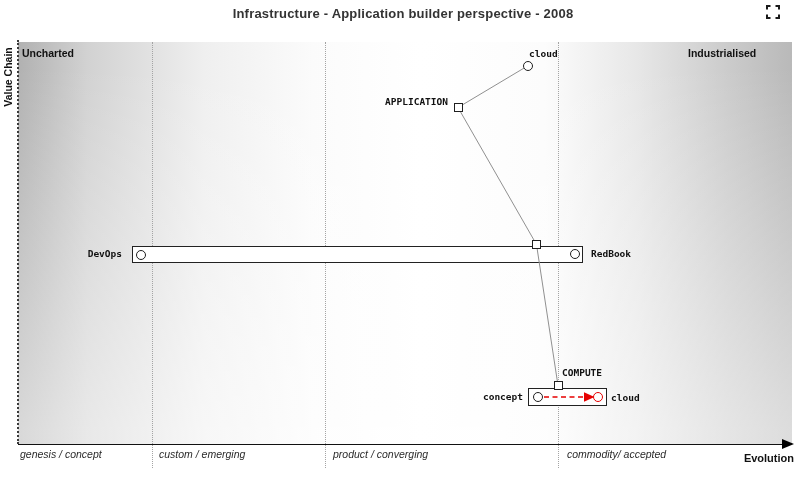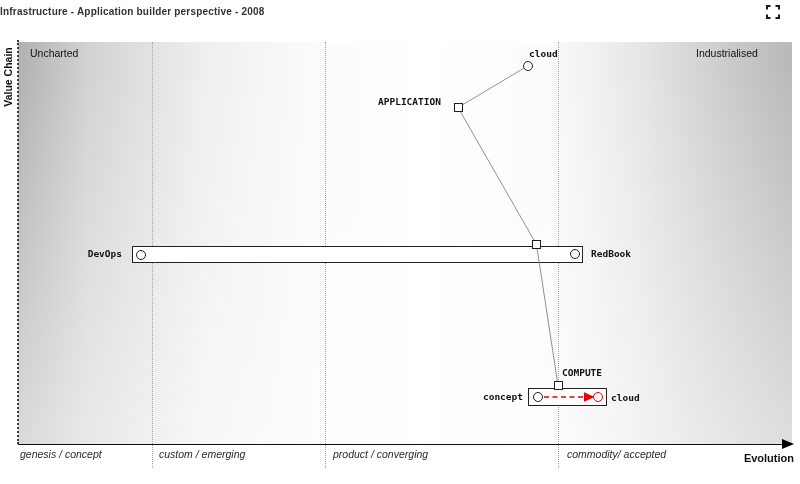--- a/index.html
+++ b/index.html
@@ -3,22 +3,22 @@
 <meta charset="utf-8">
 <style>
   * { margin:0; padding:0; box-sizing:border-box; }
   html,body { background:#fff; }
   .page {
     position:relative; width:800px; height:484px; background:#fff;
     font-family:"Liberation Sans", sans-serif; overflow:hidden;
   }
   
   .title {
-    position:absolute; left:0; right:0; top:6px; 
-    font-size:10px; font-weight:600; color:#333; letter-spacing:0.2px;
+    position:absolute; left:6px; right:0; top:6px; text-align:center;
+    font-size:13px; font-weight:600; color:#333; letter-spacing:0.2px;
   }
   .fullscreen-btn {
     position:absolute; left:764px; top:4px; width:18px; height:18px;
     background:none; border:none; cursor:pointer; padding:1px;
   }
   
   .map-bg {
     position:absolute; left:18px; top:42px; width:774px; height:402px;
     background:
       linear-gradient(to bottom, rgba(255,255,255,0) 6%, rgba(255,255,255,0.5) 96%),
@@ -46,21 +46,21 @@
   .y-axis-label {
     position:absolute; left:-28px; top:70px; width:74px; height:14px;
     transform:rotate(-90deg); transform-origin:center;
     font-size:10.5px; font-weight:bold; color:#111; text-align:center; z-index:5;
   }
   .x-axis-label {
     position:absolute; left:694px; top:452px; width:100px; text-align:right;
     font-size:11px; font-weight:bold; color:#111; z-index:5;
   }
   .region-label {
-    position:absolute; top:47px; font-size:10.5px; font-weight:normal; color:#111; z-index:5;margin-left:8px;
+    position:absolute; top:47px; font-size:10.5px; font-weight:bold; color:#111; z-index:5;
   }
   .region-left  { left:22px; }
   .region-right { left:688px; width:100px; text-align:left; }
   .stage-label {
     position:absolute; top:448px; font-size:10.5px; font-style:italic; color:#2b2b2b; z-index:5;
   }
   
   .pipeline-box {
     position:absolute; background:#fff; border:1.2px solid #222; z-index:2;
   }
@@ -123,20 +123,20 @@
   <div class="node circle" style="left:522.5px; top:61px"></div>
   <div class="node square" style="left:453.5px; top:103px"></div>
   <div class="node square" style="left:532px;   top:240px"></div>
   <div class="node circle" style="left:135.5px; top:249.5px"></div>
   <div class="node circle" style="left:570px;   top:249px"></div>
   <div class="node square" style="left:553.5px; top:381px"></div>
   <div class="node circle" style="left:532.5px; top:392px"></div>
   <div class="node circle evolved" style="left:593px; top:392px"></div>
 
   <div class="node-label" style="left:529px; top:49px">cloud</div>
-  <div class="node-label" style="left:378px; top:97px; width:70px; text-align:left">APPLICATION</div>
+  <div class="node-label" style="left:378px; top:97px; width:70px; text-align:right">APPLICATION</div>
   <div class="node-label" style="left:58px; top:249px; width:64px; text-align:right">DevOps</div>
   <div class="node-label" style="left:591px; top:249px">RedBook</div>
   <div class="node-label" style="left:562px; top:368px">COMPUTE</div>
   <div class="node-label" style="left:462px; top:392px; width:61px; text-align:right">concept</div>
   <div class="node-label" style="left:611px; top:393px">cloud</div>
 
 </div>
 
 </body></html>

